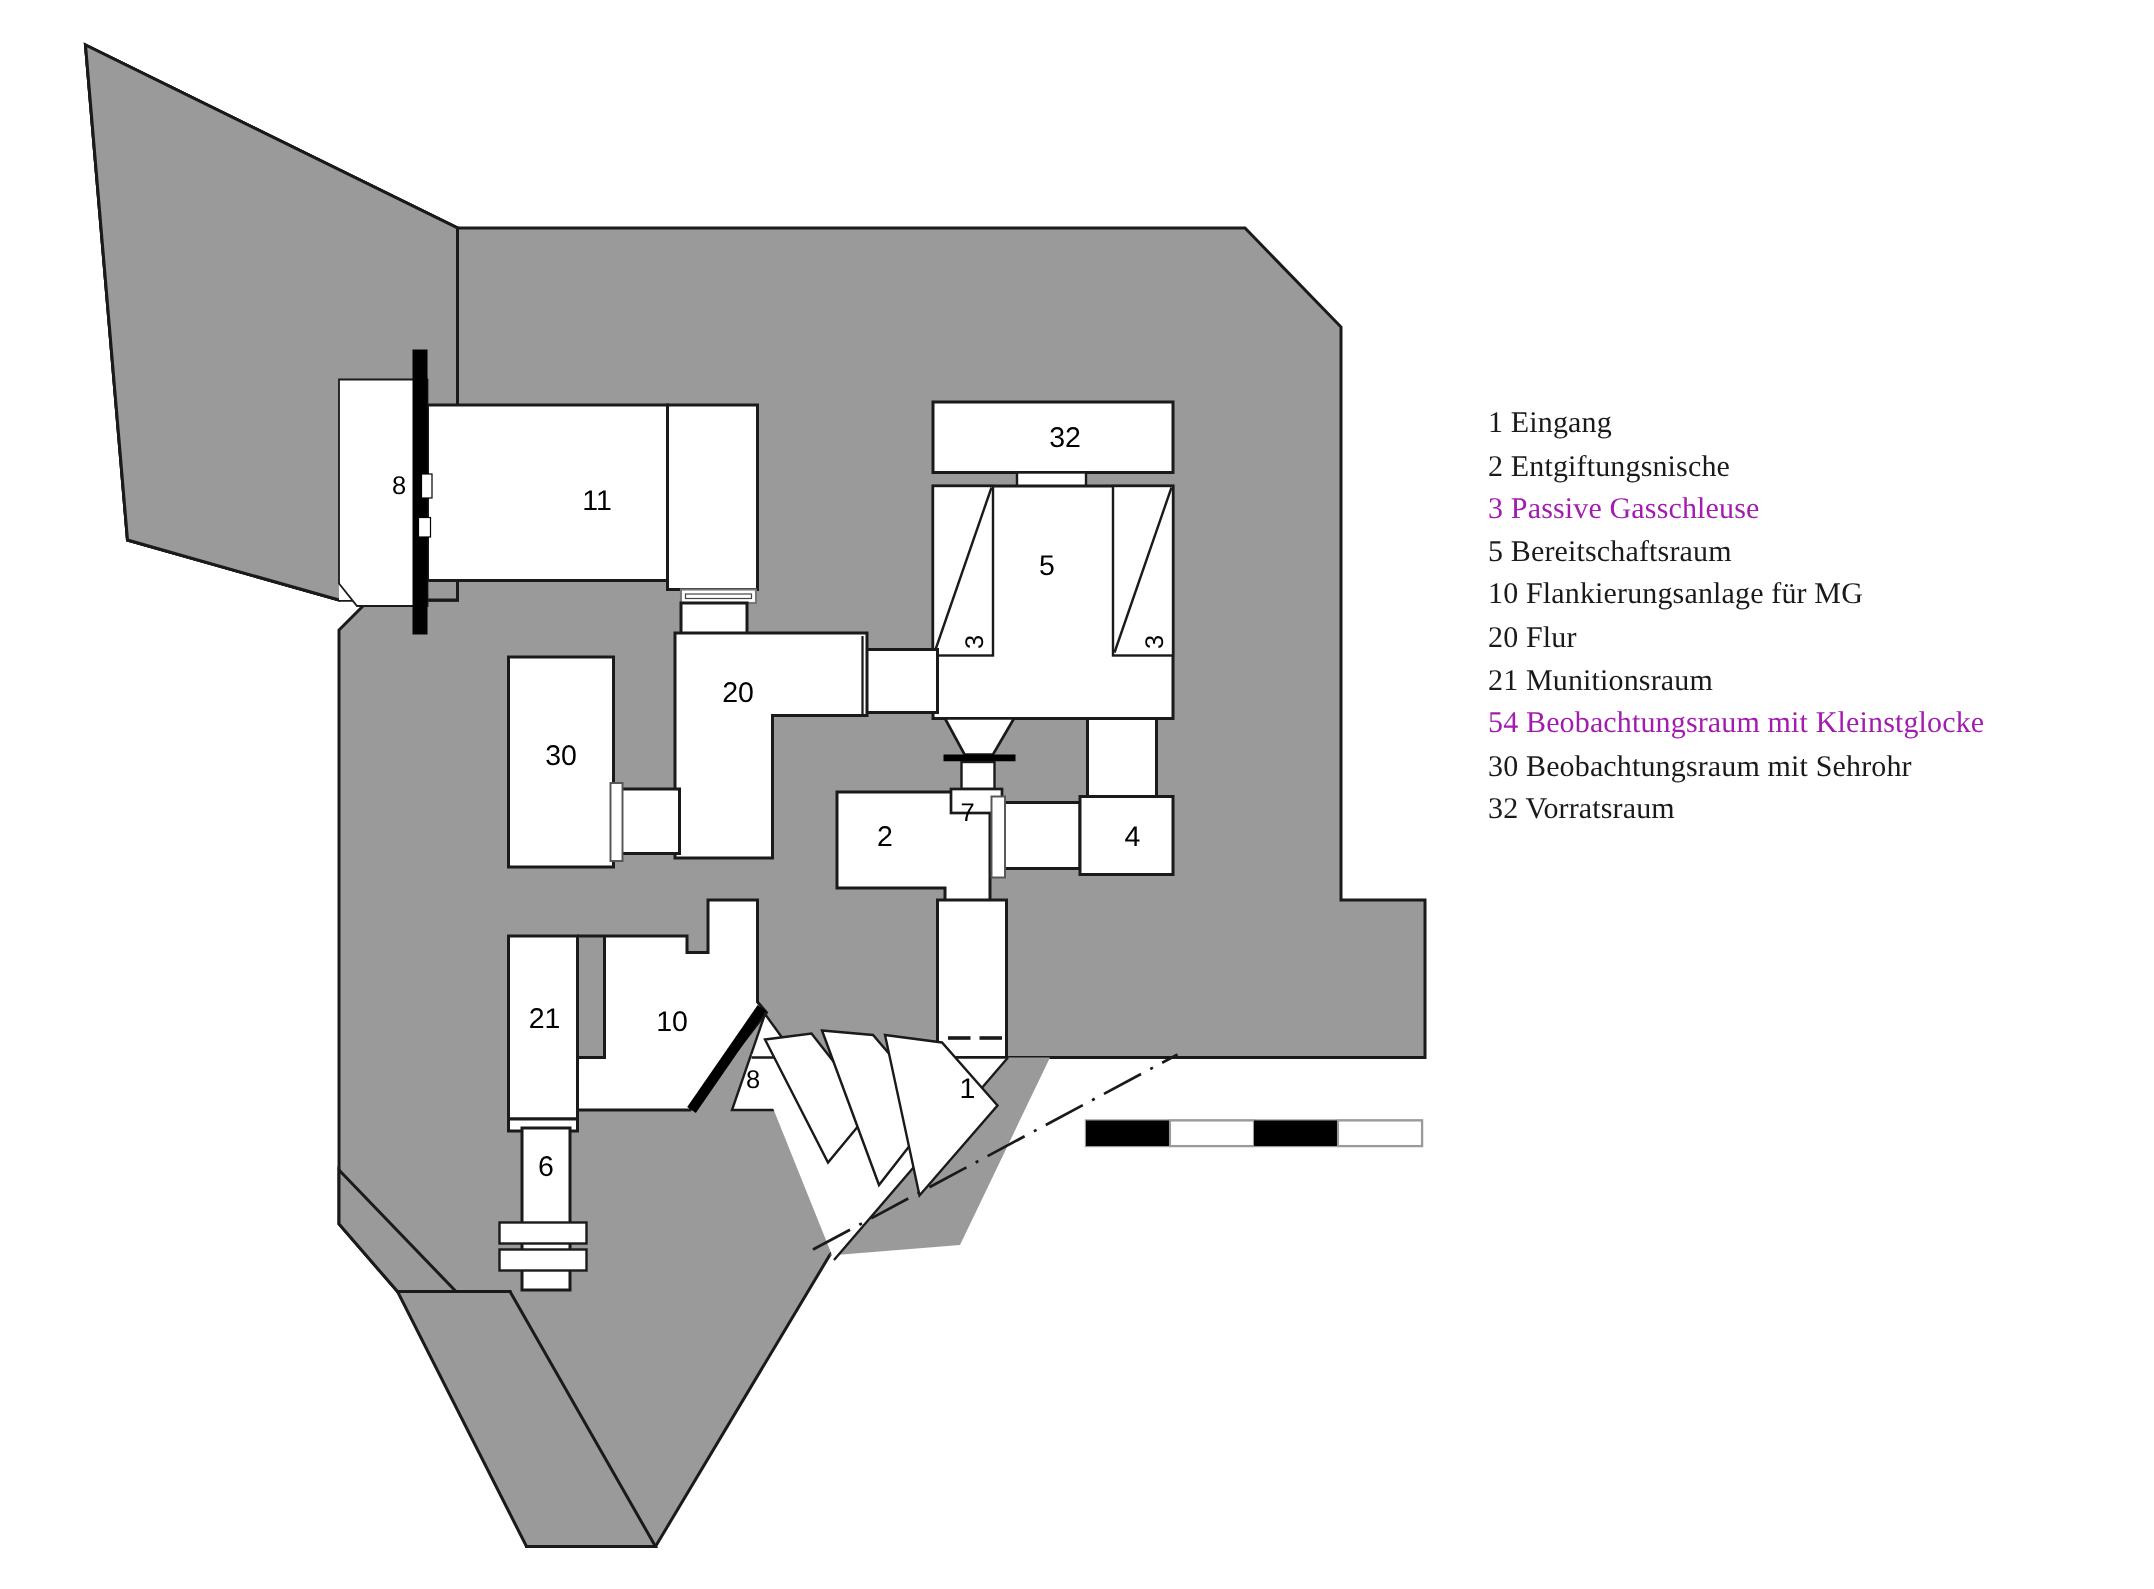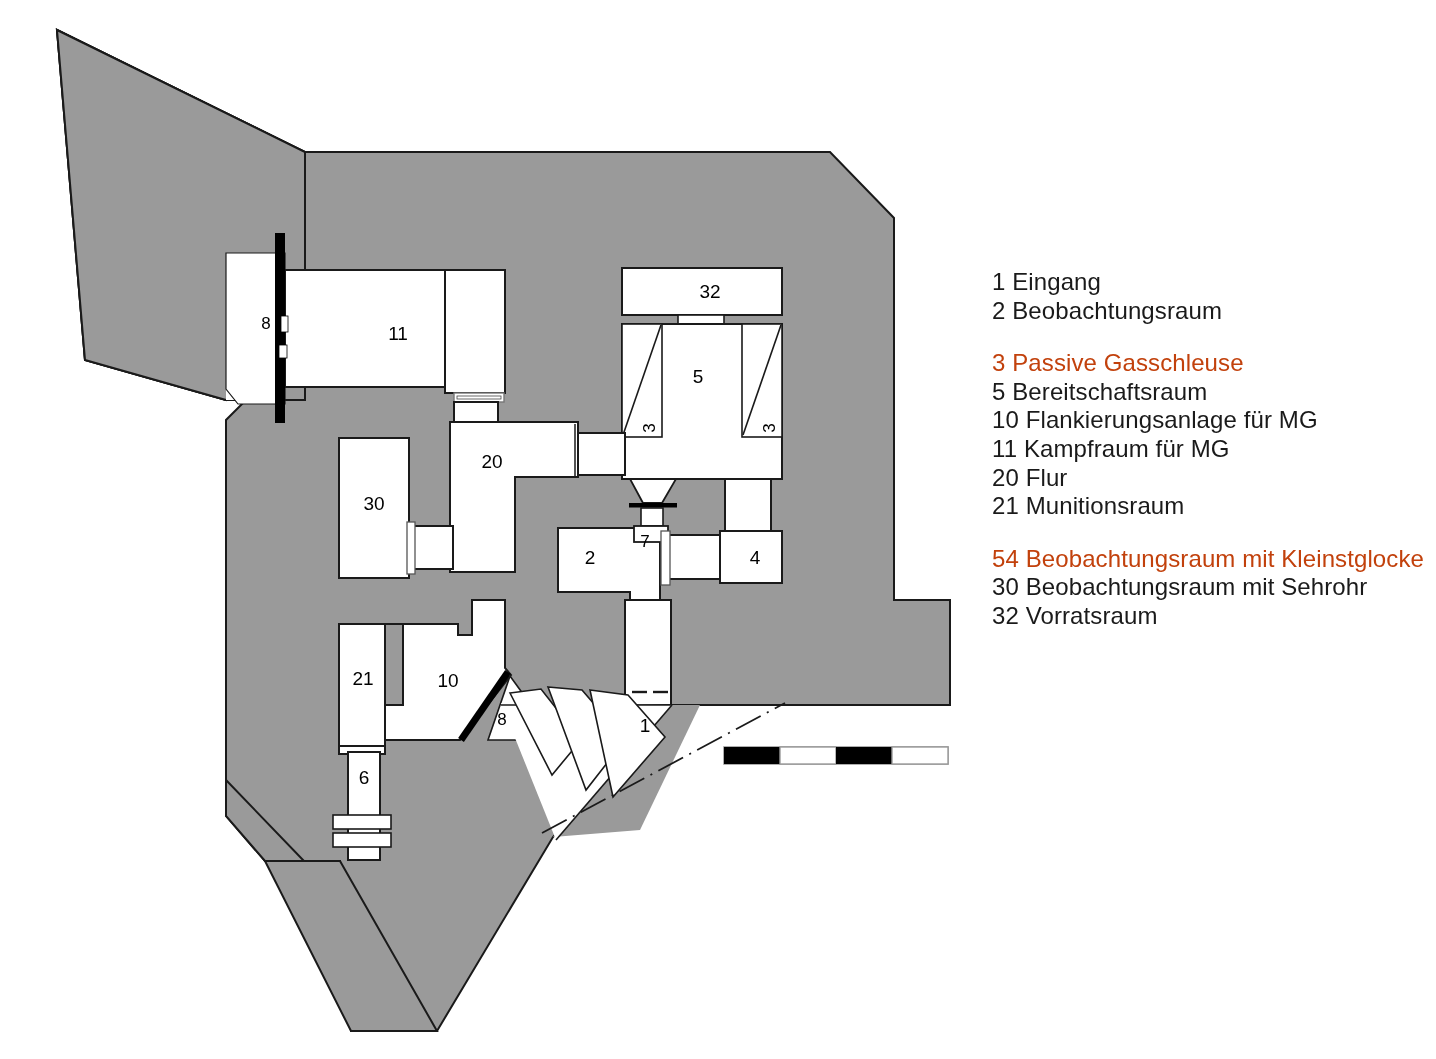--- a/index.html
+++ b/index.html
@@ -38,30 +38,29 @@
     text-anchor: middle;
     dominant-baseline: middle;
   }
   #legend {
     position: absolute;
     left: 992px;
     top: 268px;
     width: 444px;
   }
   .legend-row {
-    font-family: Liberation Sans, sans-serif;
-    font-size: 24px;
+    font-family: Liberation Serif, serif;
+    font-size: 20px;
     line-height: 28.6px;
     color: #1a1a1a;
     white-space: nowrap;
     letter-spacing: 0.1px;
   }
   .legend-row.dim {
-    color: #c2410c;
-    margin-top: 24px;
+    color: #a21caf;
   }
   .legend-num {
     display: inline-block;
   }
 </style>
 </head>
 <body>
 
 <div id="plan-wrap">
 <svg id="floorplan" width="1000" height="1059" viewBox="0 0 1000 1059" xmlns="http://www.w3.org/2000/svg">
@@ -269,23 +268,22 @@
     <rect x="836" y="747" width="56" height="17" fill="#000000"></rect>
     <rect x="892" y="747" width="56" height="17" fill="#ffffff" stroke="#9a9a9a" stroke-width="1.4"></rect>
   </g>
 
 </svg>
 </div>
 
 <div id="legend">
 
 <div class="legend-row"><span class="legend-num">1</span> <span>Eingang</span></div>
-    <div class="legend-row"><span class="legend-num">2</span> <span>Beobachtungsraum</span></div>
+    <div class="legend-row"><span class="legend-num">2</span> <span>Entgiftungsnische</span></div>
     <div class="legend-row dim"><span class="legend-num">3</span> <span>Passive Gasschleuse</span></div>
     <div class="legend-row"><span class="legend-num">5</span> <span>Bereitschaftsraum</span></div>
     <div class="legend-row"><span class="legend-num">10</span> <span>Flankierungsanlage für MG</span></div>
-    <div class="legend-row"><span class="legend-num">11</span> <span>Kampfraum für MG</span></div>
     <div class="legend-row"><span class="legend-num">20</span> <span>Flur</span></div>
     <div class="legend-row"><span class="legend-num">21</span> <span>Munitionsraum</span></div>
     <div class="legend-row dim"><span class="legend-num">54</span> <span>Beobachtungsraum mit Kleinstglocke</span></div>
     <div class="legend-row"><span class="legend-num">30</span> <span>Beobachtungsraum mit Sehrohr</span></div>
     <div class="legend-row"><span class="legend-num">32</span> <span>Vorratsraum</span></div>
   </div>
 
 </body></html>

